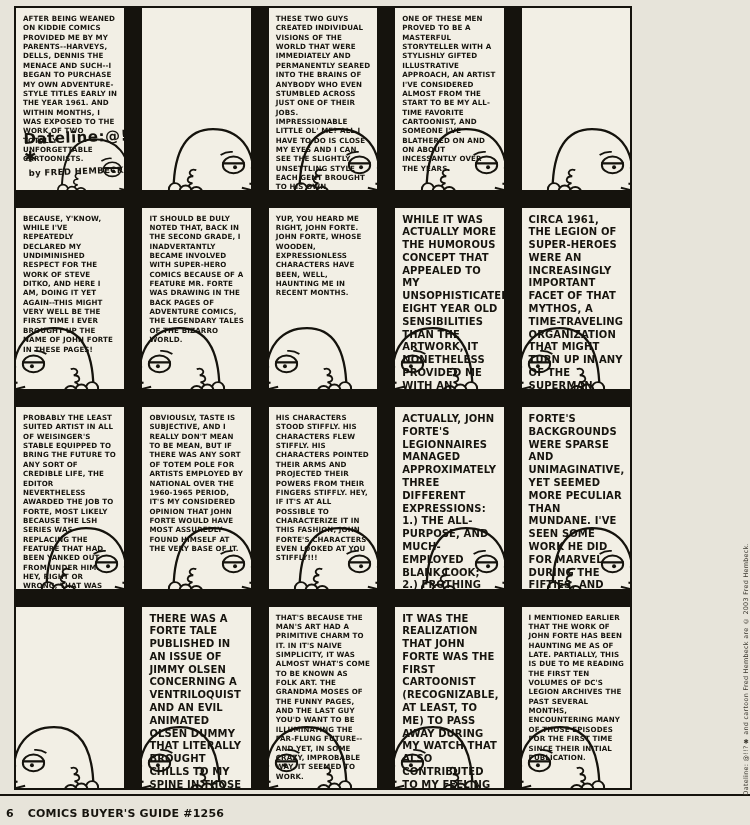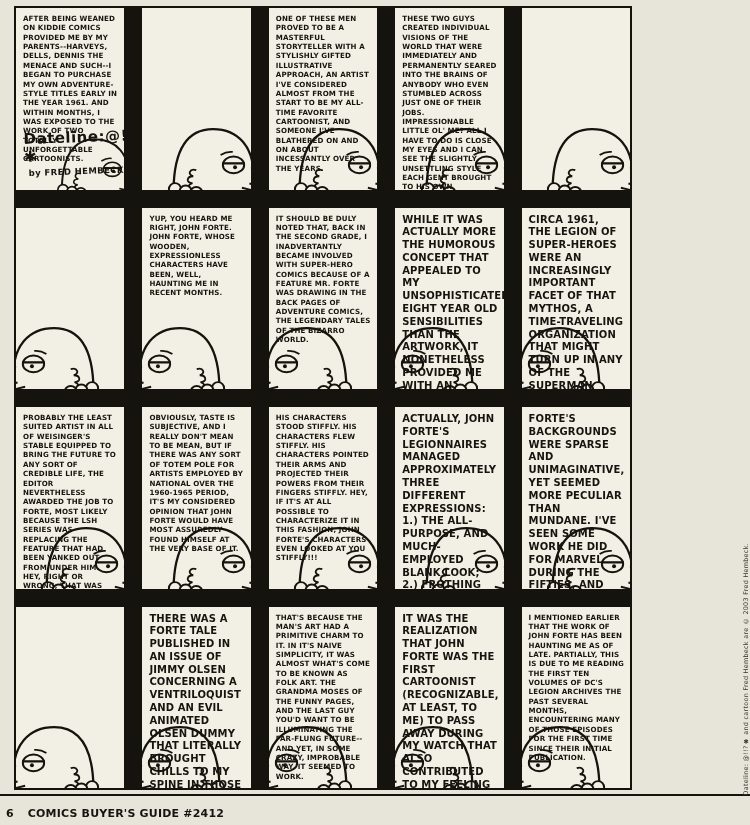--- a/index.html
+++ b/index.html
@@ -86,54 +86,55 @@
       </svg>
   </div>
 
   <div class="panel head-right">
     <svg class="head">
         <use href="#hh"></use>
       </svg>
   </div>
 
   <div class="panel head-right">
+    <div class="ptext">THESE TWO GUYS CREATED INDIVIDUAL VISIONS OF THE WORLD THAT WERE IMMEDIATELY AND PERMANENTLY SEARED INTO THE BRAINS OF ANYBODY WHO EVEN STUMBLED ACROSS JUST ONE OF THEIR JOBS. IMPRESSIONABLE LITTLE OL' ME? ALL I HAVE TO DO IS CLOSE MY EYES AND I CAN SEE THE SLIGHTLY UNSETTLING STYLE EACH GENT BROUGHT TO HIS OWN PARTICULAR UNIVERSE.</div>
+    <svg class="head">
+        <use href="#hh"></use>
+      </svg>
+  </div>
+
+  <div class="panel head-right">
     <div class="ptext">ONE OF THESE MEN PROVED TO BE A MASTERFUL STORYTELLER WITH A STYLISHLY GIFTED ILLUSTRATIVE APPROACH, AN ARTIST I'VE CONSIDERED ALMOST FROM THE START TO BE MY ALL-TIME FAVORITE CARTOONIST, AND SOMEONE I'VE BLATHERED ON AND ON ABOUT INCESSANTLY OVER THE YEARS.</div>
     <svg class="head">
         <use href="#hh"></use>
       </svg>
   </div>
 
   <div class="panel head-right">
-    <div class="ptext">THESE TWO GUYS CREATED INDIVIDUAL VISIONS OF THE WORLD THAT WERE IMMEDIATELY AND PERMANENTLY SEARED INTO THE BRAINS OF ANYBODY WHO EVEN STUMBLED ACROSS JUST ONE OF THEIR JOBS. IMPRESSIONABLE LITTLE OL' ME? ALL I HAVE TO DO IS CLOSE MY EYES AND I CAN SEE THE SLIGHTLY UNSETTLING STYLE EACH GENT BROUGHT TO HIS OWN PARTICULAR UNIVERSE.</div>
-    <svg class="head">
-        <use href="#hh"></use>
-      </svg>
-  </div>
-
-  <div class="panel head-right">
-    <svg class="head">
-        <use href="#hh"></use>
-      </svg>
-  </div>
-
-  <div class="panel head-left">
+    <svg class="head">
+        <use href="#hh"></use>
+      </svg>
+  </div>
+
+  <div class="panel head-left">
+    <div class="ptext">BECAUSE, Y'KNOW, WHILE I'VE REPEATEDLY DECLARED MY UNDIMINISHED RESPECT FOR THE WORK OF STEVE DITKO, AND HERE I AM, DOING IT YET AGAIN--THIS MIGHT VERY WELL BE THE FIRST TIME I EVER BROUGHT UP THE NAME OF JOHN FORTE IN THESE PAGES!</div>
+    <svg class="head">
+        <use href="#hh"></use>
+      </svg>
+  </div>
+
+  <div class="panel head-left">
+    <div class="ptext">IT SHOULD BE DULY NOTED THAT, BACK IN THE SECOND GRADE, I INADVERTANTLY BECAME INVOLVED WITH SUPER-HERO COMICS BECAUSE OF A FEATURE MR. FORTE WAS DRAWING IN THE BACK PAGES OF ADVENTURE COMICS, THE LEGENDARY TALES OF THE BIZARRO WORLD.</div>
     <svg class="head">
         <use href="#hh"></use>
       </svg>
   </div>
 
   <div class="panel head-left">
     <div class="ptext">YUP, YOU HEARD ME RIGHT, JOHN FORTE. JOHN FORTE, WHOSE WOODEN, EXPRESSIONLESS CHARACTERS HAVE BEEN, WELL, HAUNTING ME IN RECENT MONTHS.</div>
-    <svg class="head">
-        <use href="#hh"></use>
-      </svg>
-  </div>
-
-  <div class="panel head-left">
-    <div class="ptext">IT SHOULD BE DULY NOTED THAT, BACK IN THE SECOND GRADE, I INADVERTANTLY BECAME INVOLVED WITH SUPER-HERO COMICS BECAUSE OF A FEATURE MR. FORTE WAS DRAWING IN THE BACK PAGES OF ADVENTURE COMICS, THE LEGENDARY TALES OF THE BIZARRO WORLD.</div>
     <svg class="head">
         <use href="#hh"></use>
       </svg>
   </div>
 
   <div class="panel dense head-left">
     <div class="ptext">WHILE IT WAS ACTUALLY MORE THE HUMOROUS CONCEPT THAT APPEALED TO MY UNSOPHISTICATED EIGHT YEAR OLD SENSIBILITIES THAN THE ARTWORK, IT NONETHELESS PROVIDED ME WITH AN IMPORTANT ENTRANCE WAY INTO THE ADDITIONAL--AND FAR MORE--FASCINATING ARRAY OF SUPERMAN FAMILY TITLES, AND YES, I'VE BEEN HOOKED EVER SINCE. SO THANKS JOHN--I THINK...</div>
     <svg class="head">
         <use href="#hh"></use>
       </svg>
@@ -214,15 +215,15 @@
         <use href="#hh"></use>
       </svg>
   </div>
 
 </div>
 
 <div class="side-credit">Dateline: @!!?✱ and cartoon Fred Hembeck are © 2003 Fred Hembeck.</div>
 
 <div class="footer">
   <span class="pnum">6</span>
-  <span class="pub">COMICS BUYER'S GUIDE #2412</span>
+  <span class="pub">COMICS BUYER'S GUIDE #1256</span>
   <span class="pdate">September 19, 2003</span>
 </div>
 
 </body></html>

